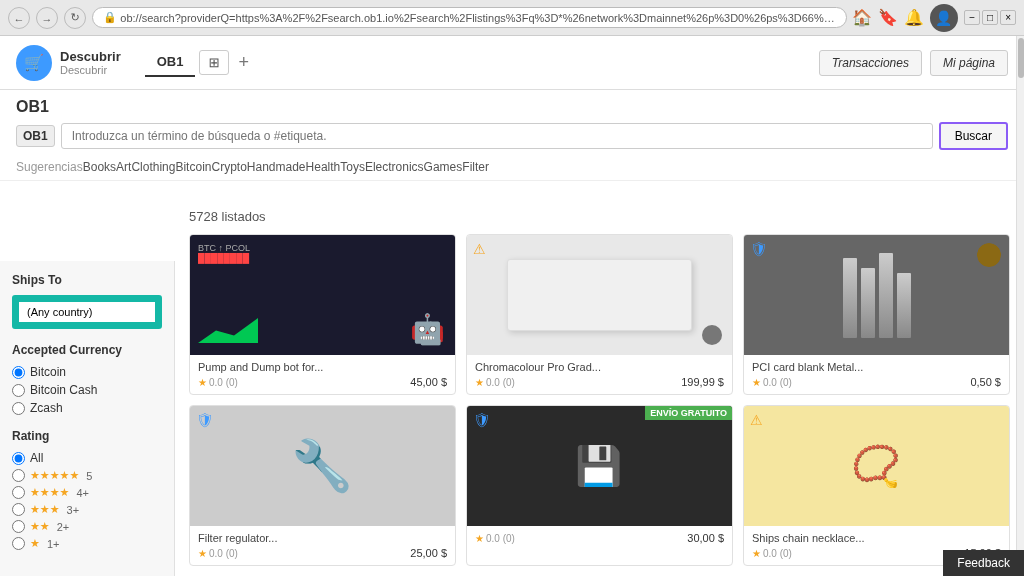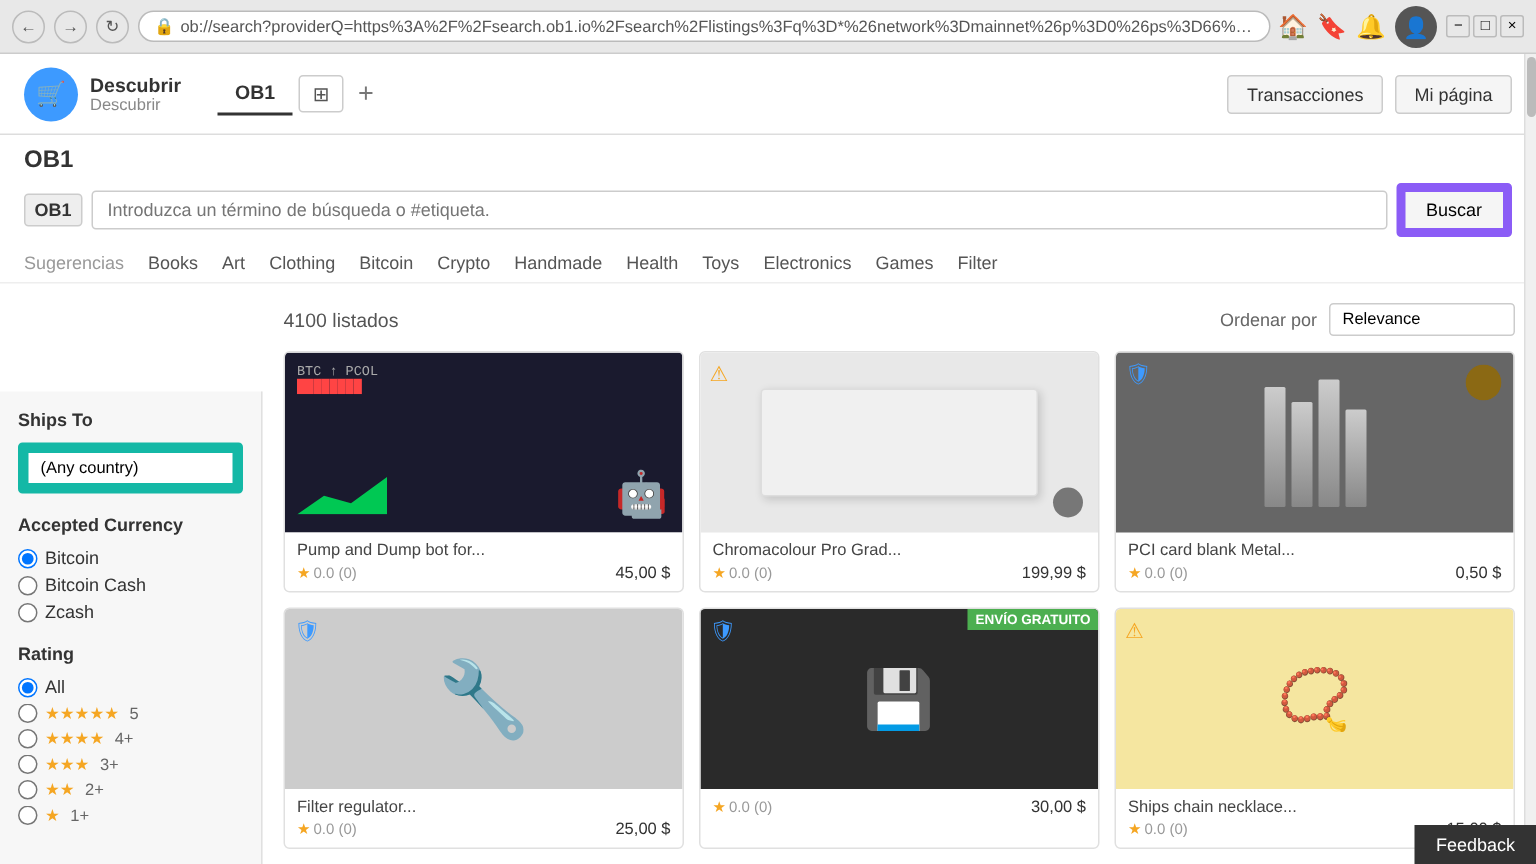--- a/index.html
+++ b/index.html
@@ -23,31 +23,31 @@
     .logo-area { display: flex; align-items: center; gap: 8px; margin-right: 24px; }
     .logo-icon { width: 36px; height: 36px; background: #3d9aff; border-radius: 50%; display: flex; align-items: center; justify-content: center; color: white; font-size: 16px; }
     .brand-text { font-size: 13px; font-weight: 600; color: #333; }
     .brand-sub { font-size: 11px; color: #888; }
     .tabs-area { display: flex; align-items: center; gap: 4px; margin-right: auto; }
     .tab { padding: 6px 12px; font-size: 13px; cursor: pointer; border-bottom: 2px solid transparent; color: #555; }
     .tab.active { border-bottom: 2px solid #333; font-weight: 600; color: #333; }
     .tab-icon-btn { background: none; border: 1px solid #ccc; border-radius: 3px; padding: 4px 8px; cursor: pointer; color: #555; }
     .add-tab-btn { background: none; border: none; font-size: 18px; cursor: pointer; color: #777; padding: 2px 6px; }
     .nav-actions { display: flex; gap: 8px; }
-    .nav-btn-outline { border: 1px solid #ccc; background: #f5f5f5; padding: 5px 12px; border-radius: 3px; cursor: pointer; font-size: 12px; color: #333; }
+    .nav-btn-outline { border: 1px solid #ccc; background: #f5f5f5; padding: 5px 12px; border-radius: 3px; cursor: pointer; font-size: 12px; color: #333; font-style: italic; }
 
     
     .page-content { flex: 1; overflow: hidden; display: flex; flex-direction: column; background: #fff; }
     .page-header { padding: 8px 16px 4px; }
     .page-title { font-size: 16px; font-weight: 600; margin-bottom: 6px; }
     .search-row { display: flex; gap: 6px; align-items: center; }
     .search-prefix { font-size: 12px; font-weight: 600; color: #333; background: #eee; padding: 3px 6px; border-radius: 3px; border: 1px solid #ccc; }
     .search-input { flex: 1; border: 1px solid #ccc; border-radius: 3px; padding: 5px 10px; font-size: 12px; color: #999; }
-    .search-btn { background: #f5f5f5; border: 6px solid #8b5cf6; padding: 5px 14px; border-radius: 3px; cursor: pointer; font-size: 12px; }
-    .suggestions-row { display: flex; gap: 16px; padding: 6px 16px; font-size: 12px; color: #666; align-items: center; border-bottom: 1px solid #eee; }
+    .search-btn { background: #f5f5f5; border: 2px solid #8b5cf6; padding: 5px 14px; border-radius: 3px; cursor: pointer; font-size: 12px; }
+    .suggestions-row { display: flex; gap: 0; padding: 6px 16px; font-size: 12px; color: #666; align-items: center; border-bottom: 1px solid #eee; }
     .suggestion-label { color: #999; }
     .suggestion-link { color: #555; cursor: pointer; }
 
     
     .main-area { display: flex; flex: 1; overflow: hidden; align-items: flex-end; }
 
     
     .sidebar { width: 175px; min-width: 175px; background: #f7f7f7; border-right: 1px solid #e0e0e0; padding: 12px; overflow-y: auto; font-size: 12px; }
     .sidebar-section { margin-bottom: 14px; }
     .sidebar-section-title { font-weight: 600; font-size: 12px; color: #333; margin-bottom: 8px; }
@@ -221,38 +221,29 @@
             <input type="radio" name="rating" style="">
             <span class="stars">★</span>
             <span class="rating-count">1+</span>
           </label>
         </div>
 
       </div>
 
       <div class="results-area">
         <div class="results-header">
-          <span class="results-count">4100 listados</span>
-          <div class="sort-area">
-            <span>Ordenar por</span>
-            <select class="sort-select">
-              <option>Relevance</option>
-              <option>Price: Low to High</option>
-              <option>Price: High to Low</option>
-              <option>Rating</option>
-            </select>
-          </div>
+          <span class="results-count">5728 listados</span>
         </div>
 
         <div class="product-grid">
 
           <div class="product-card">
             <div class="product-img">
               <div class="bot-img" style="width:100%;height:100%;background:#1a1a2e;position:relative;overflow:hidden;">
-                <div style="position:absolute;top:8px;left:8px;color:#aaa;font-size:9px;font-family:Liberation Mono, monospace;">BTC ↑ PCOL<br><span style="color:#f44">████████</span></div>
+                <div style="position:absolute;top:8px;left:8px;color:#aaa;font-size:9px;font-family:Liberation Sans, sans-serif;">BTC ↑ PCOL<br><span style="color:#f44">████████</span></div>
                 <div style="position:absolute;bottom:12px;left:8px;width:60px;height:25px;background:#00c853;clip-path:polygon(0 100%,30% 50%,60% 70%,100% 0,100% 100%);"></div>
                 <div style="position:absolute;bottom:8px;right:10px;font-size:22px;">🤖</div>
               </div>
             </div>
             <div class="product-info">
               <div class="product-title">Pump and Dump bot for...</div>
               <div class="product-footer">
                 <div class="product-rating">
                   <span class="star-icon">★</span>
                   <span>0.0 (0)</span>

